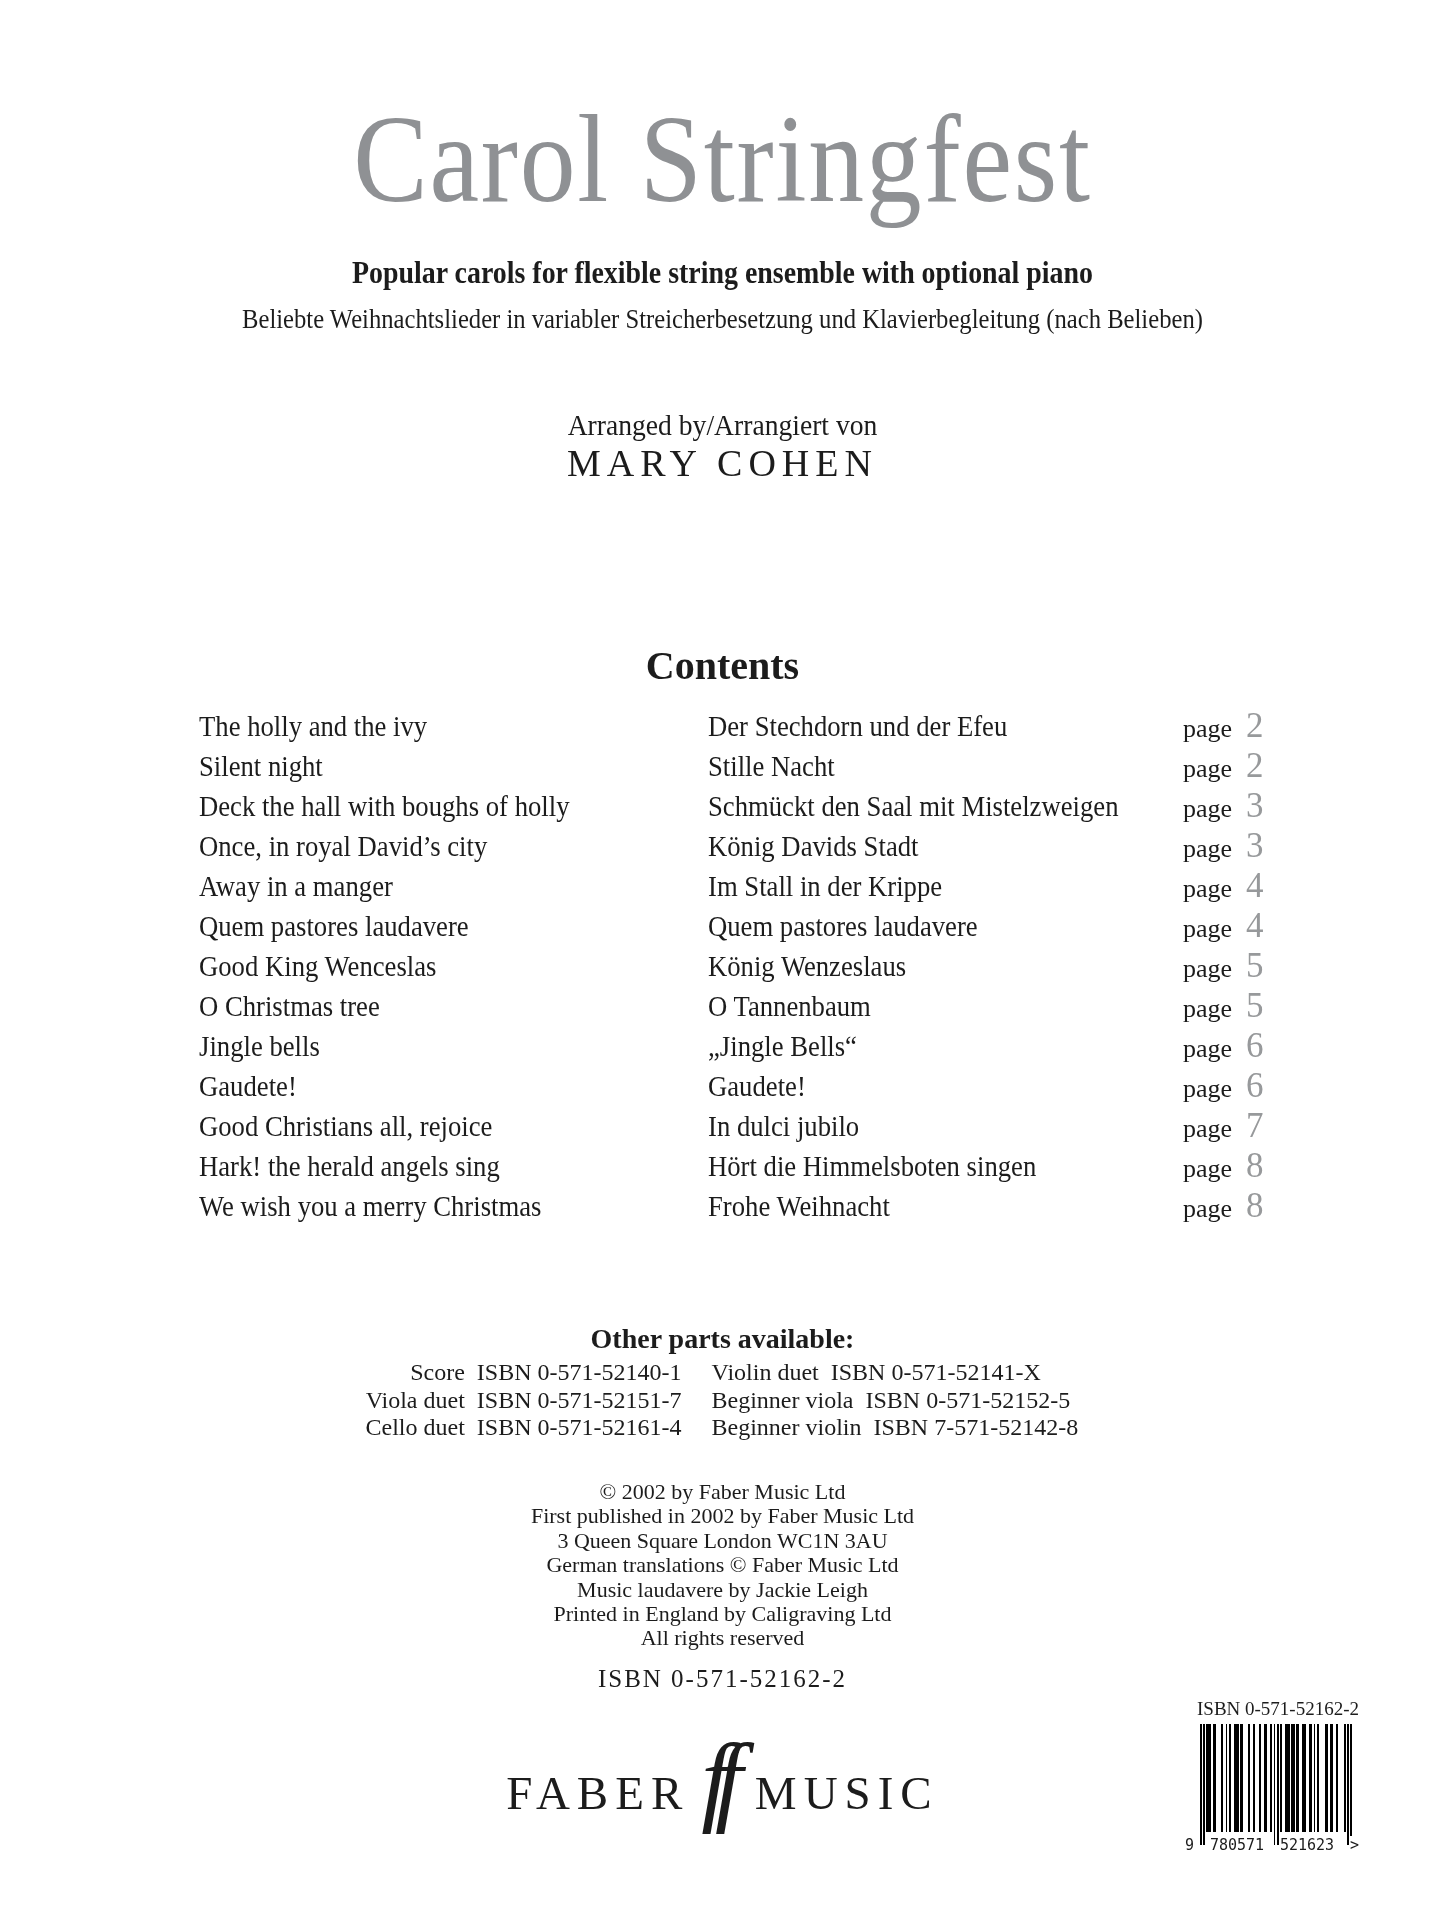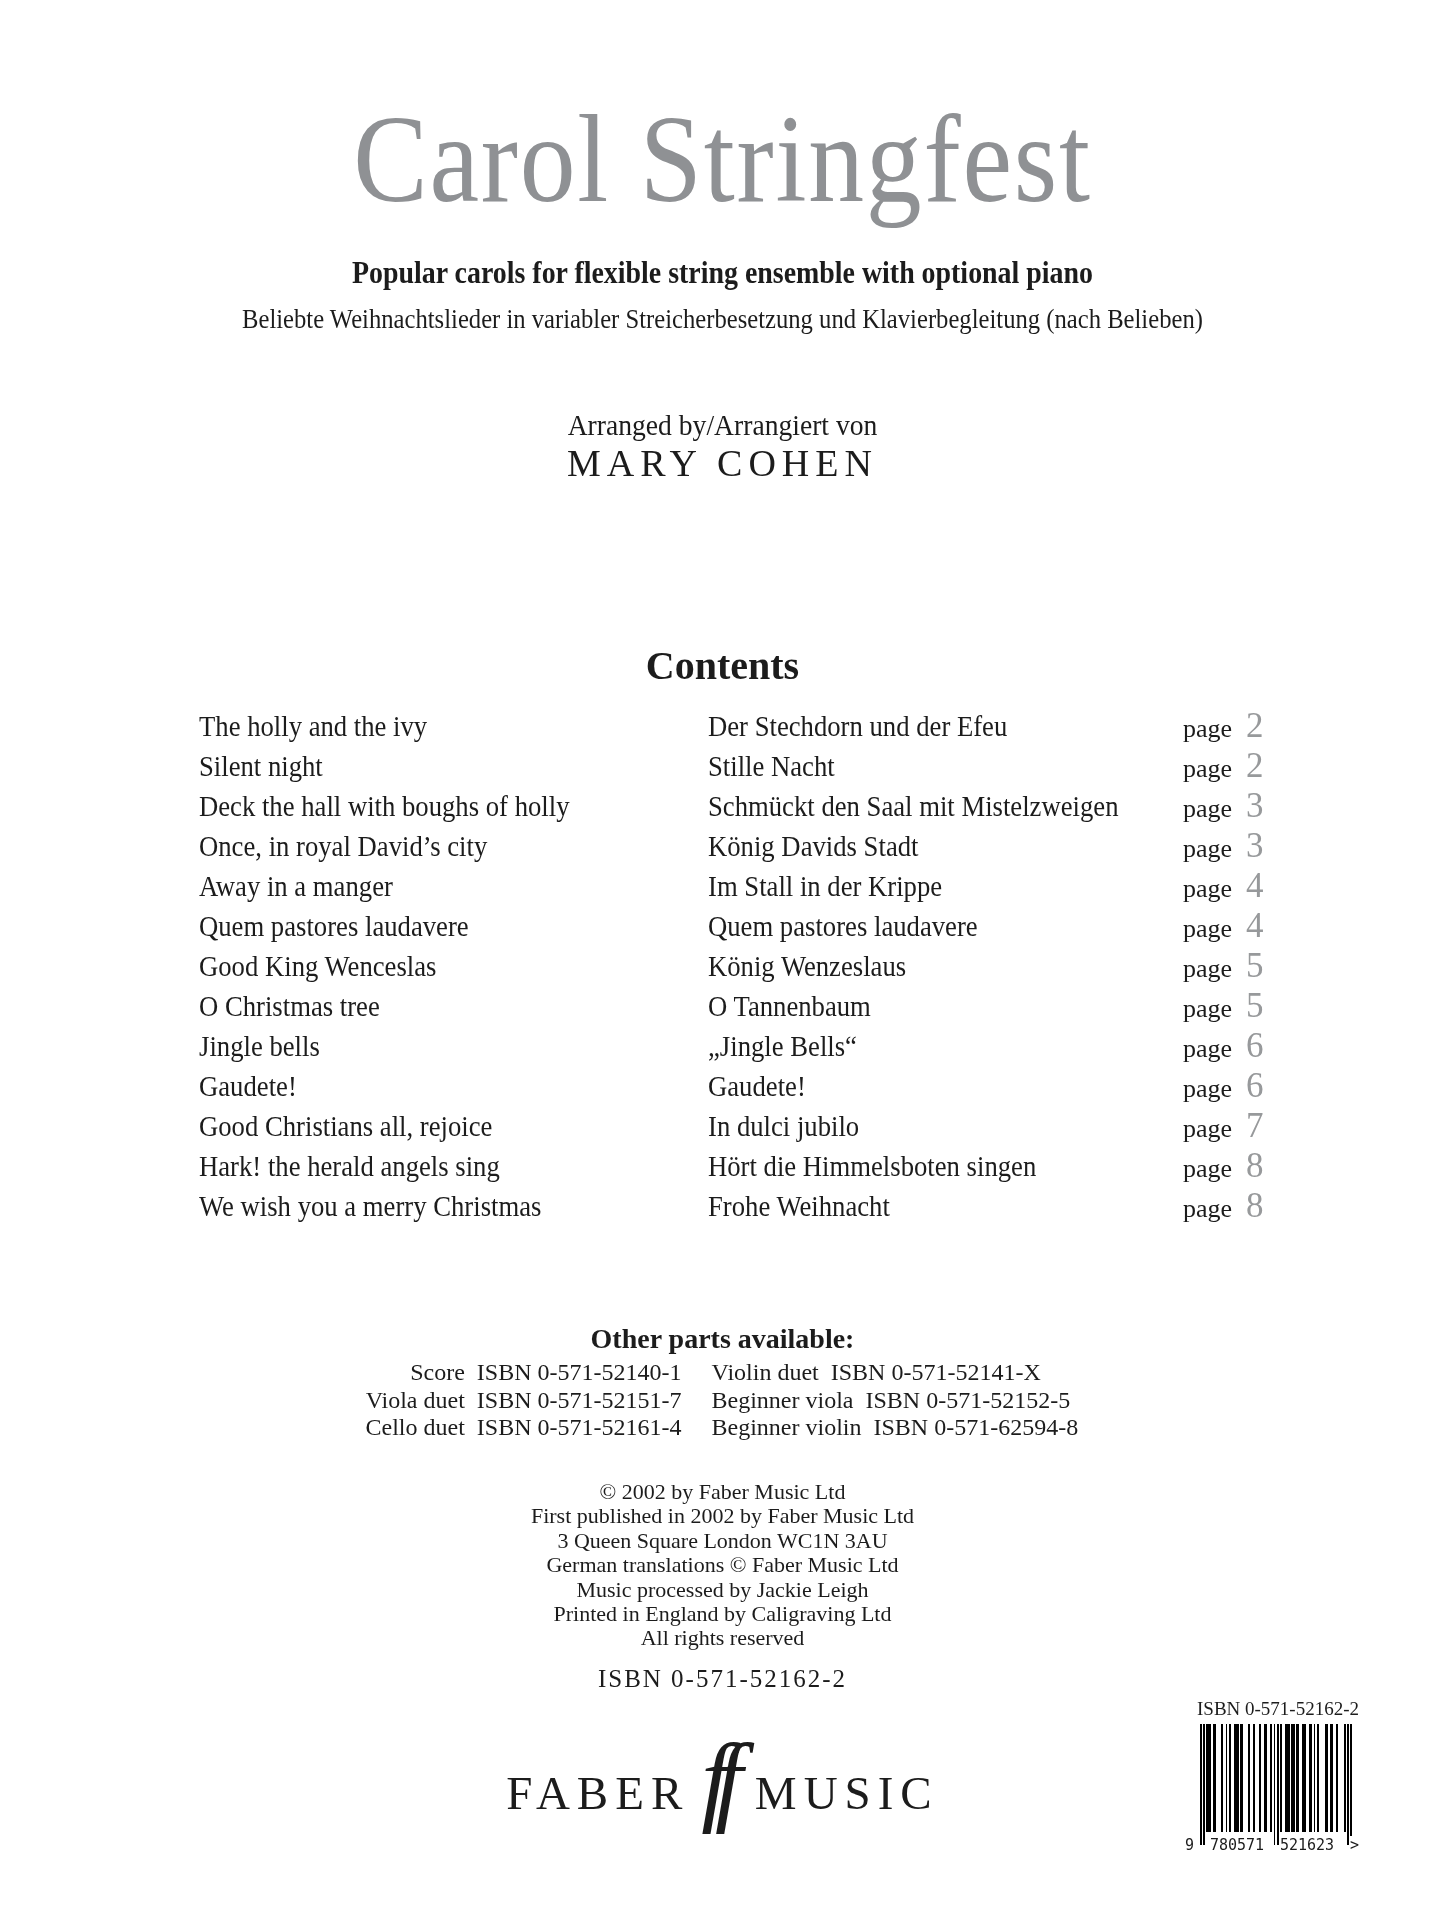--- a/index.html
+++ b/index.html
@@ -196,30 +196,30 @@
 
     <div class="parts-row">
       <span class="parts-left"><span class="pname">Viola duet</span><span>ISBN 0-571-52151-7</span></span>
       <span></span>
       <span class="parts-right"><span class="pname">Beginner viola</span><span>ISBN 0-571-52152-5</span></span>
     </div>
 
     <div class="parts-row">
       <span class="parts-left"><span class="pname">Cello duet</span><span>ISBN 0-571-52161-4</span></span>
       <span></span>
-      <span class="parts-right"><span class="pname">Beginner violin</span><span>ISBN 0-571-62594-8</span></span>
+      <span class="parts-right"><span class="pname">Beginner violin</span><span>ISBN 7-571-52142-8</span></span>
     </div>
   </div>
 
   <div class="abs imprint">
       <div>© 2002 by Faber Music Ltd</div>
       <div>First published in 2002 by Faber Music Ltd</div>
       <div>3 Queen Square London WC1N 3AU</div>
       <div>German translations © Faber Music Ltd</div>
-      <div>Music processed by Jackie Leigh</div>
+      <div>Music laudavere by Jackie Leigh</div>
       <div>Printed in England by Caligraving Ltd</div>
       <div>All rights reserved</div>
     </div>
   <div class="abs isbn-line">ISBN 0-571-52162-2</div>
 
   <div class="abs logo">
     <span class="logo-word">FABER</span>
     <span class="logo-ff">ff</span>
     <span class="logo-word">MUSIC</span>
   </div>

